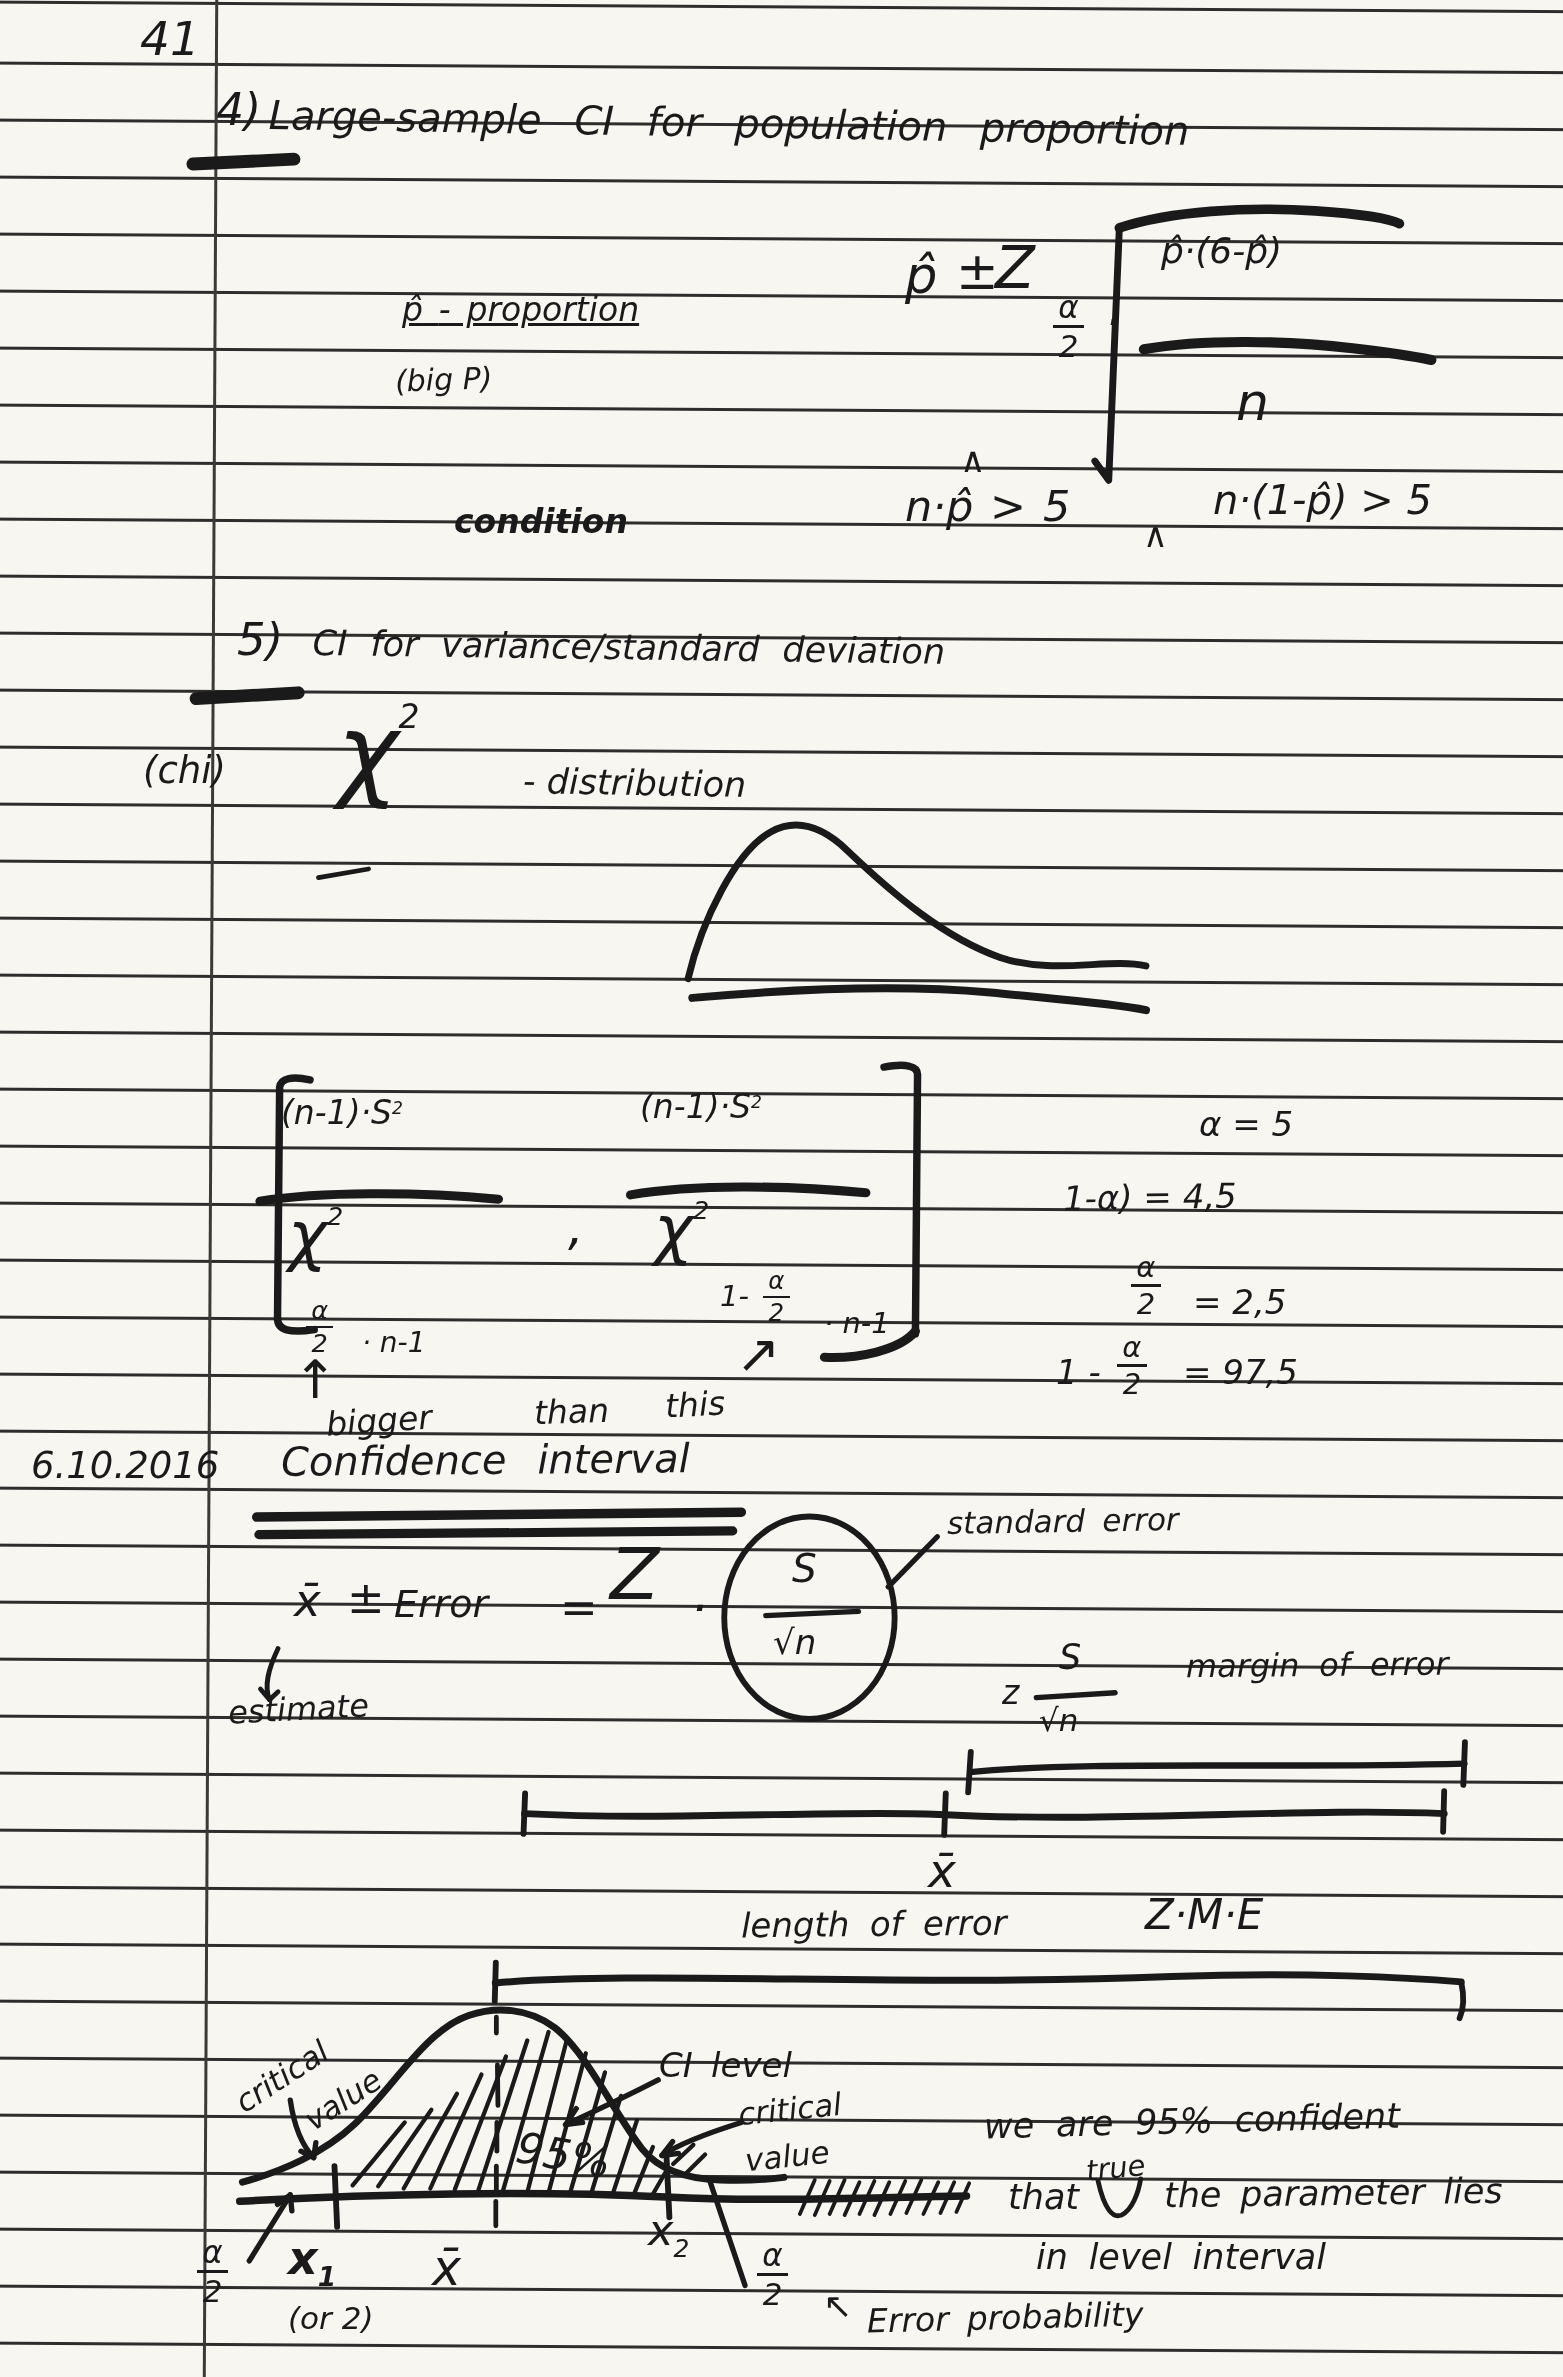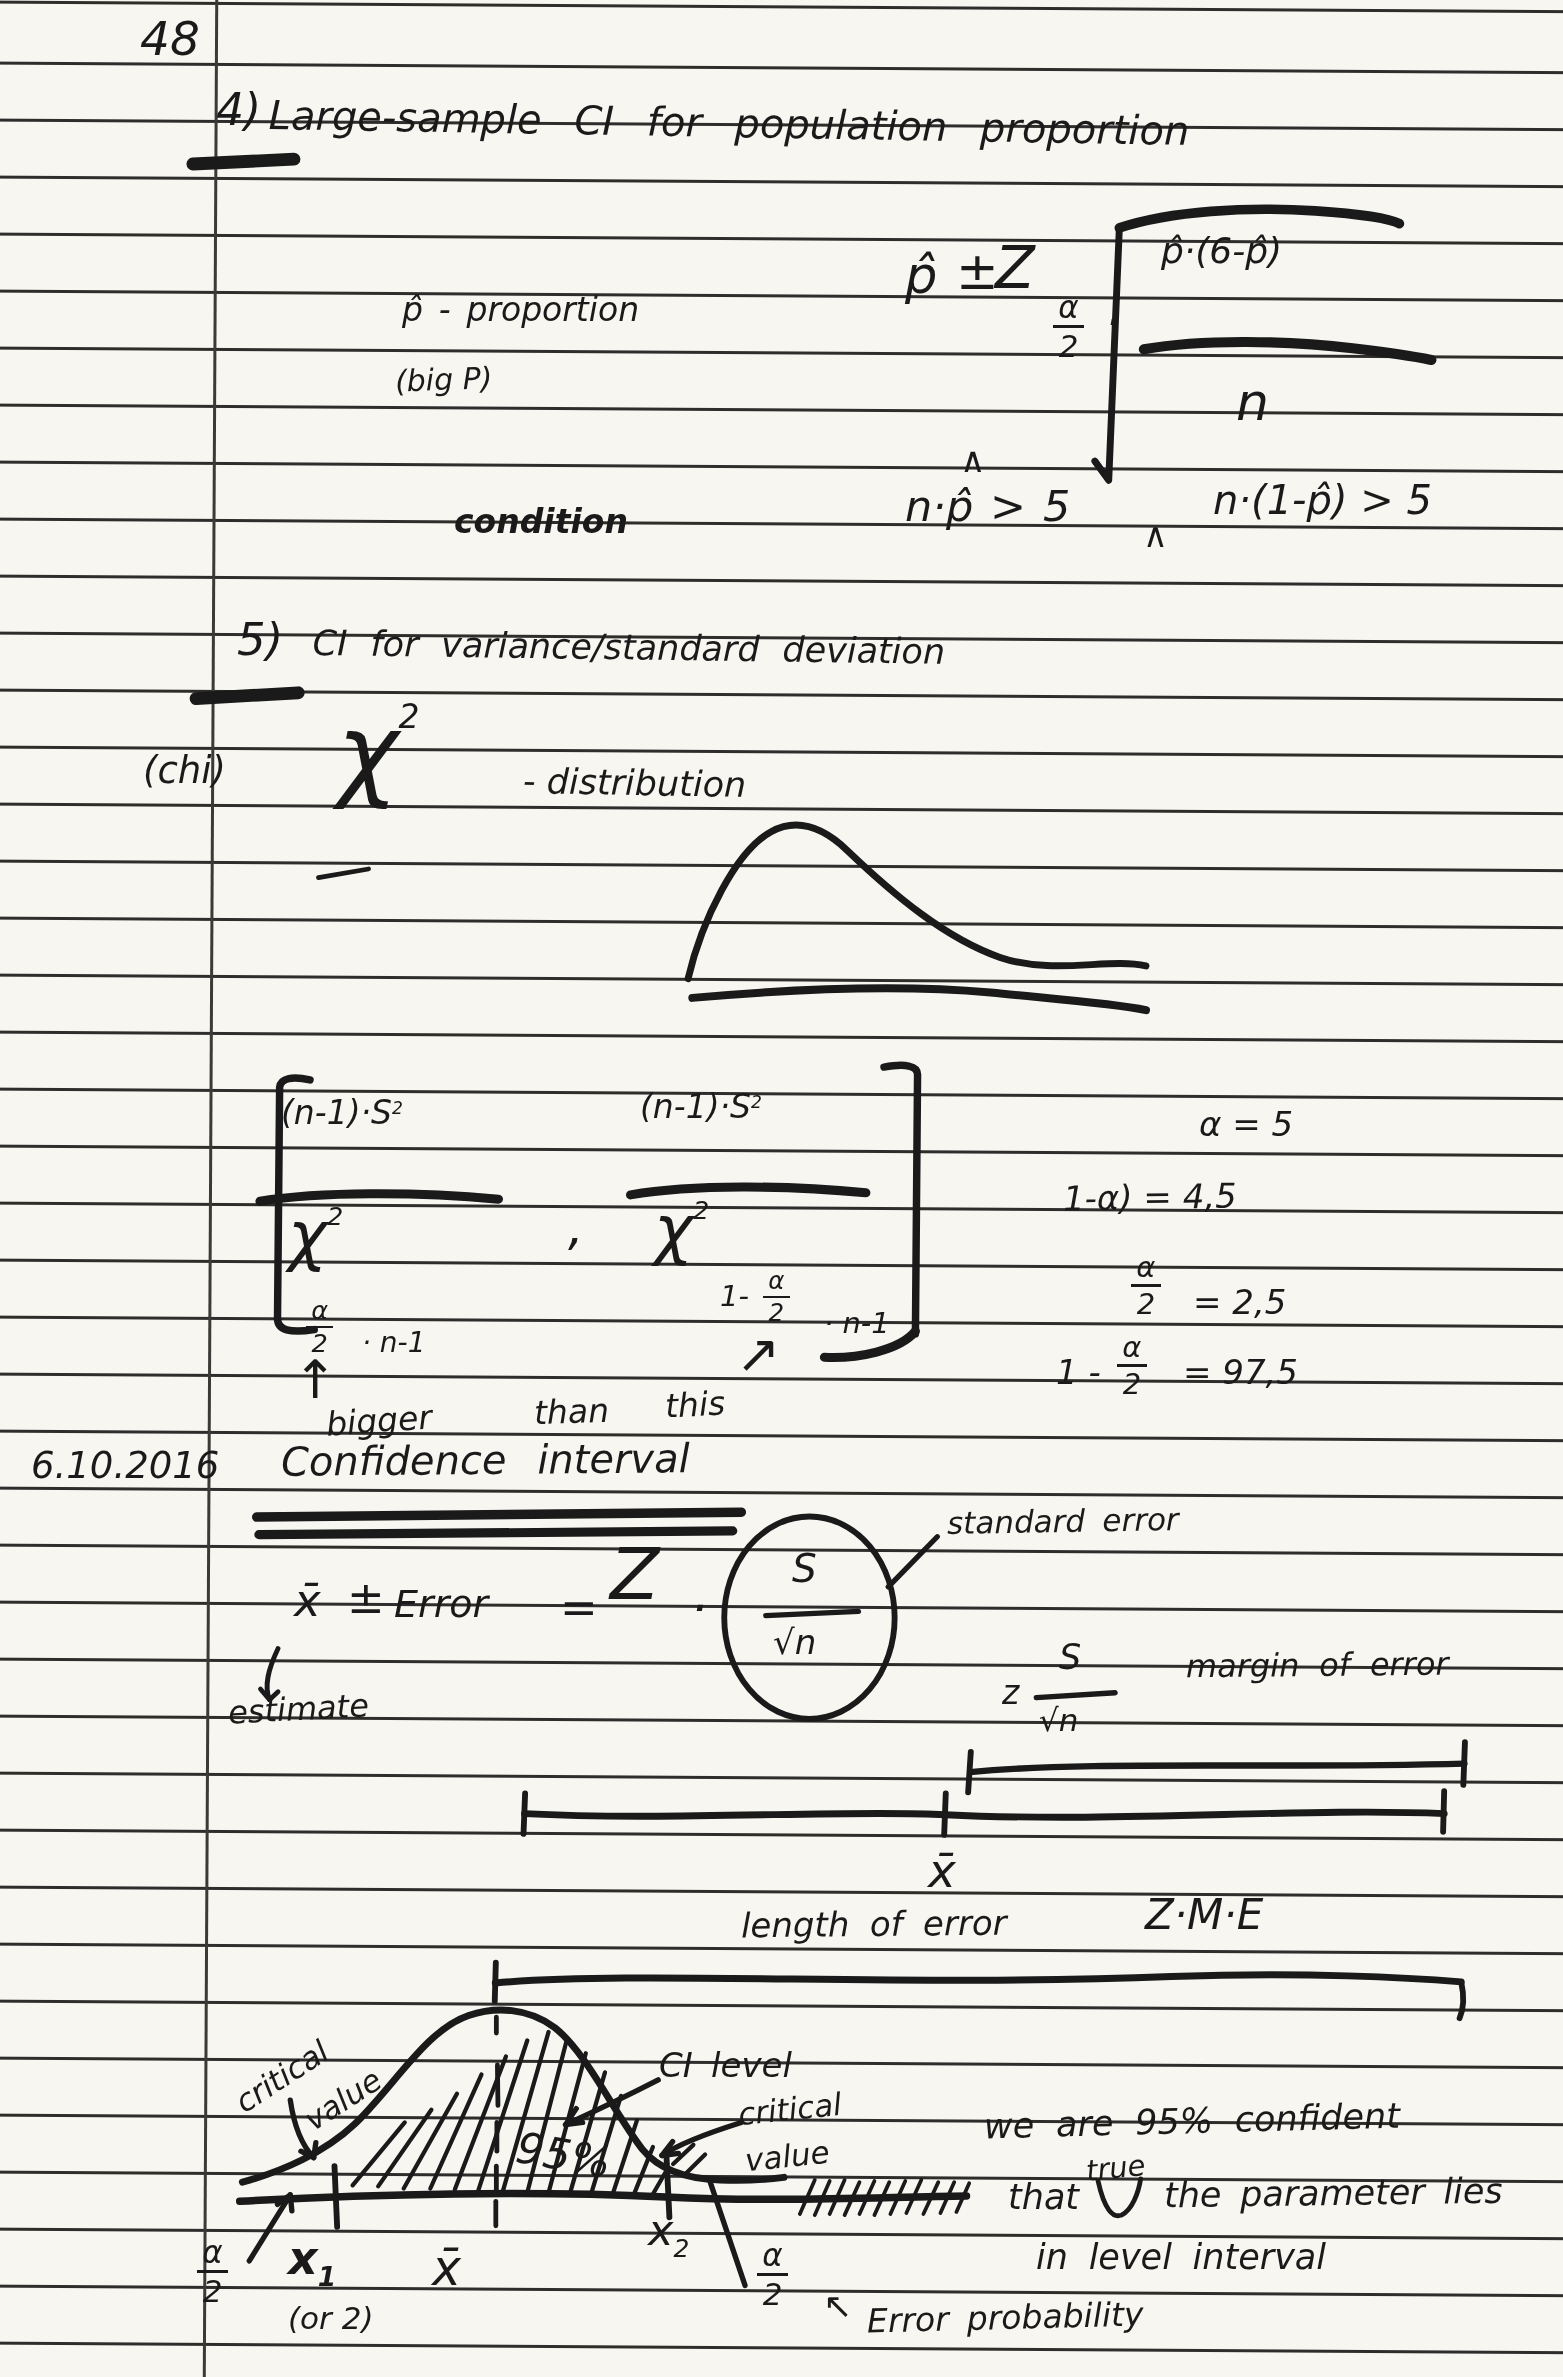--- a/index.html
+++ b/index.html
@@ -123,25 +123,25 @@
     <path d="M1243,4048 L1274,4044 M1243,4048 L1263,4022" stroke-width="10"></path>
 
     <path d="M1333,4096 L1399,4292" stroke-width="10"></path>
 
     <path d="M468,4246 L545,4122" stroke-width="10"></path>
     <path d="M545,4122 L521,4140 M545,4122 L548,4152" stroke-width="10"></path>
 
     <path d="M2062,4096 C2074,4150 2090,4166 2106,4160 C2126,4150 2138,4118 2142,4092" stroke-width="9"></path>
   </svg>
 
-  <div class="hw" style="left:140px;top:15px;font-size:47px;">48</div>
+  <div class="hw" style="left:140px;top:15px;font-size:47px;">41</div>
   <div class="hw" style="left:216px;top:88px;font-size:44px;">4)</div>
   <div class="hw" style="left:269px;top:95px;font-size:40px;word-spacing:20px;transform:rotate(1deg);transform-origin:left top;">Large-sample CI for population proportion</div>
 
-  <div class="hw" style="left:402px;top:293px;font-size:33px;word-spacing:5.3px;">
+  <div class="hw" style="left:402px;top:293px;font-size:33px;word-spacing:5.3px;text-decoration:underline;">
     <span>p̂</span>
     <span>- proportion</span>
   </div>
   <div class="hw" style="left:395px;top:365px;font-size:30px;transform:rotate(-2deg);">(big P)</div>
 
   <div class="hw" style="left:905px;top:250px;font-size:51px;">p̂</div>
   <div class="hw" style="left:956px;top:246px;font-size:51px;">±</div>
   <div class="hw" style="left:995px;top:239px;font-size:58px;">Z</div>
   <div class="vfrac" style="left:1053px;top:292px;font-size:31px;">
     <span class="t">α</span>

